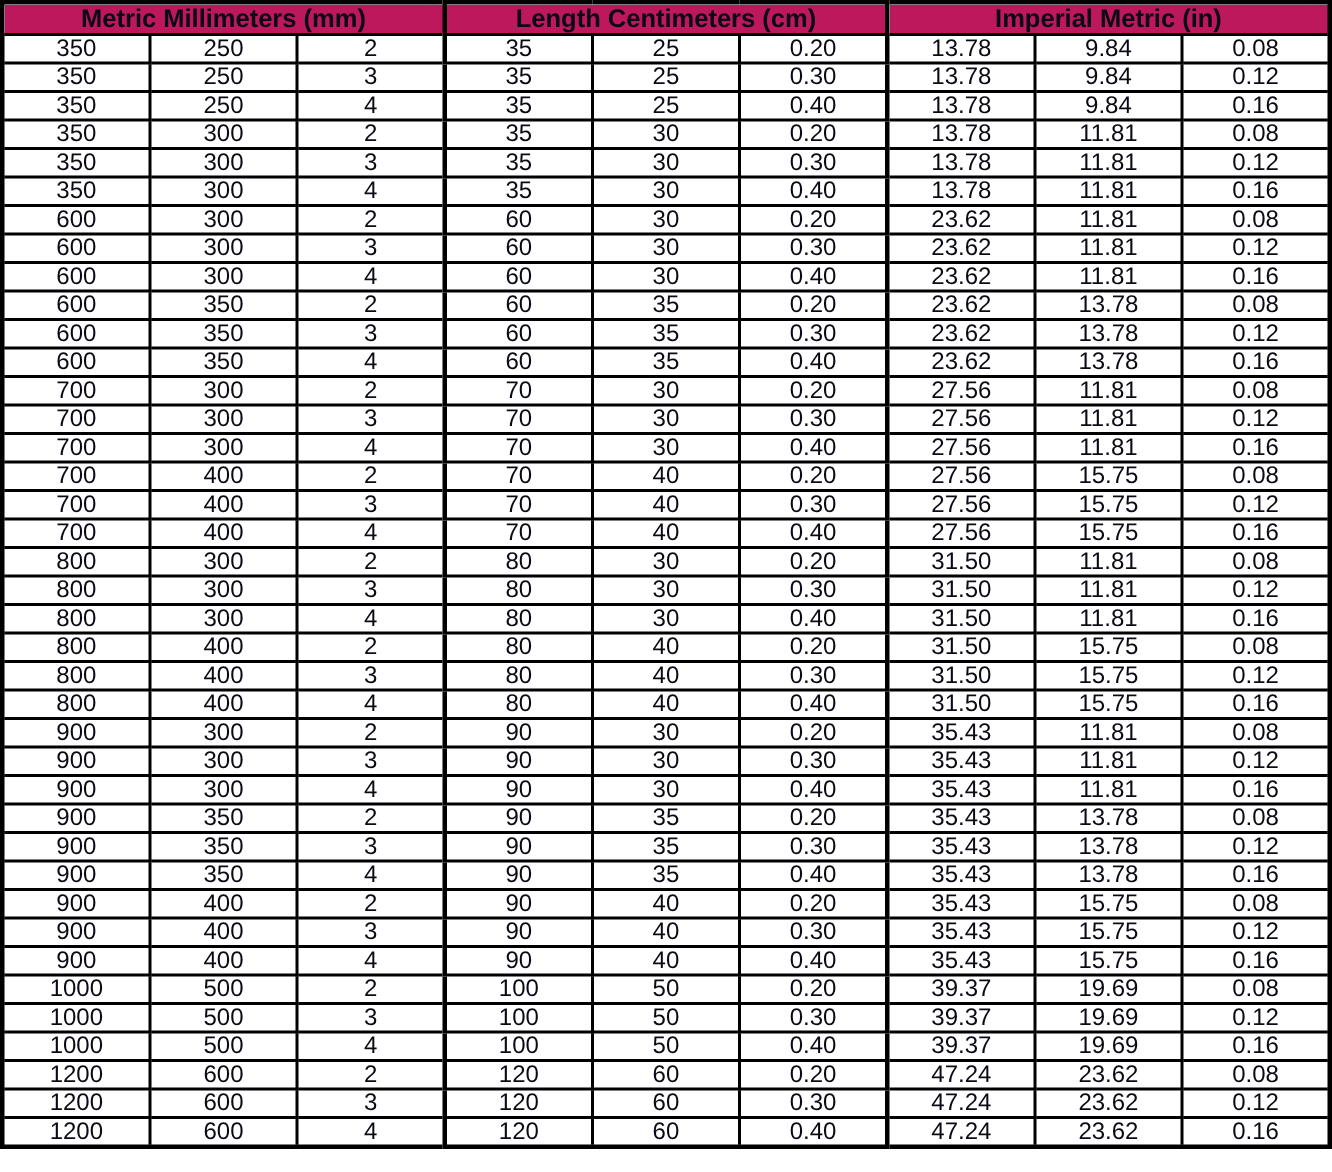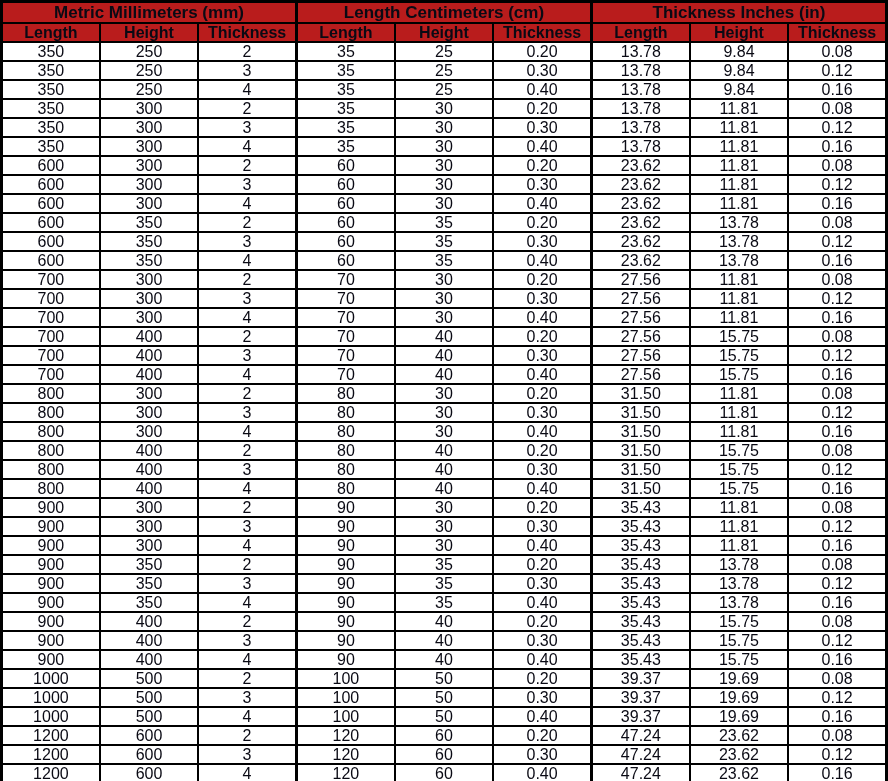--- a/index.html
+++ b/index.html
@@ -19,21 +19,21 @@
     border: 2px solid #000000;
     text-align: center;
     vertical-align: middle;
     padding: 0;
     color: #0a0a14;
     background: #ffffff;
     overflow: hidden;
     white-space: nowrap;
   }
   #size-table thead th {
-    background: #b91c1c;
+    background: #be185d;
     font-weight: bold;
   }
   #size-table tr.group-row th {
     height: 19px;
     font-size: 17px;
     line-height: 19px;
   }
   #size-table tr.cols-row th {
     height: 17px;
     font-size: 16px;
@@ -59,32 +59,21 @@
       <col>
       <col>
       <col>
       <col>
       <col>
   </colgroup>
   <thead>
     <tr class="group-row">
       <th colspan="3">Metric Millimeters (mm)</th>
       <th colspan="3" class="grp-start">Length Centimeters (cm)</th>
-      <th colspan="3" class="grp-start">Thickness Inches (in)</th>
-    </tr>
-    <tr class="cols-row">
-      <th>Length</th>
-      <th>Height</th>
-      <th>Thickness</th>
-      <th class="grp-start">Length</th>
-      <th>Height</th>
-      <th>Thickness</th>
-      <th class="grp-start">Length</th>
-      <th>Height</th>
-      <th>Thickness</th>
+      <th colspan="3" class="grp-start">Imperial Metric (in)</th>
     </tr>
   </thead>
   <tbody>
       <tr>
         <td>350</td>
         <td>250</td>
         <td>2</td>
         <td class="grp-start">35</td>
         <td>25</td>
         <td>0.20</td>

